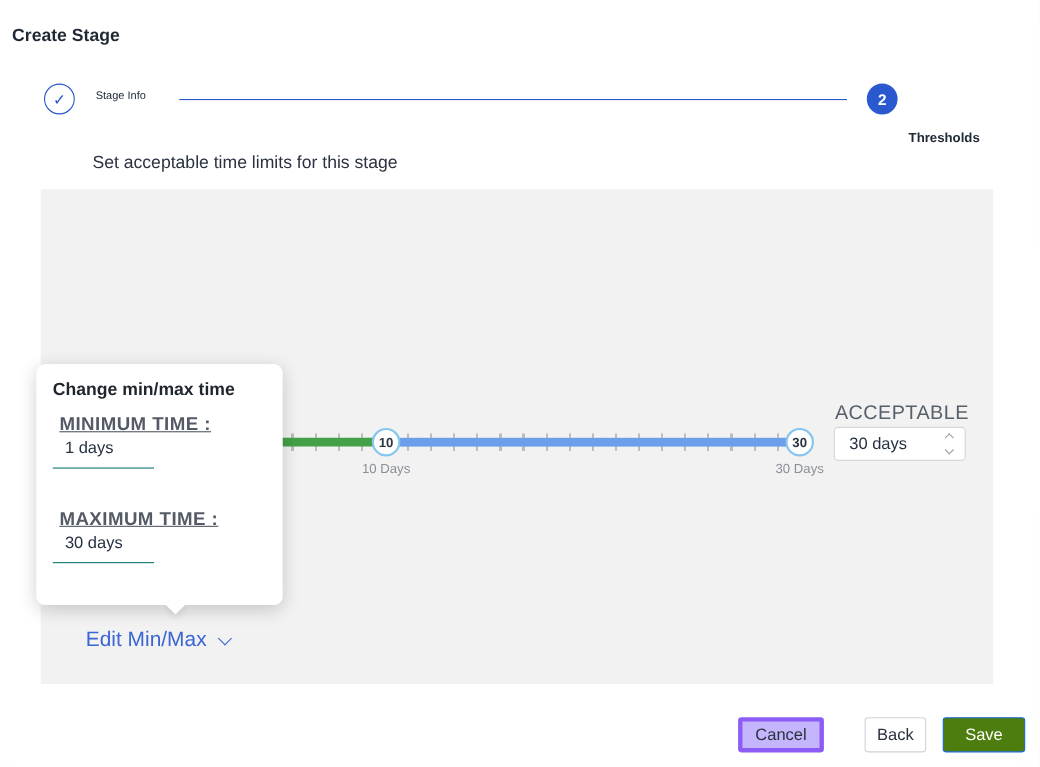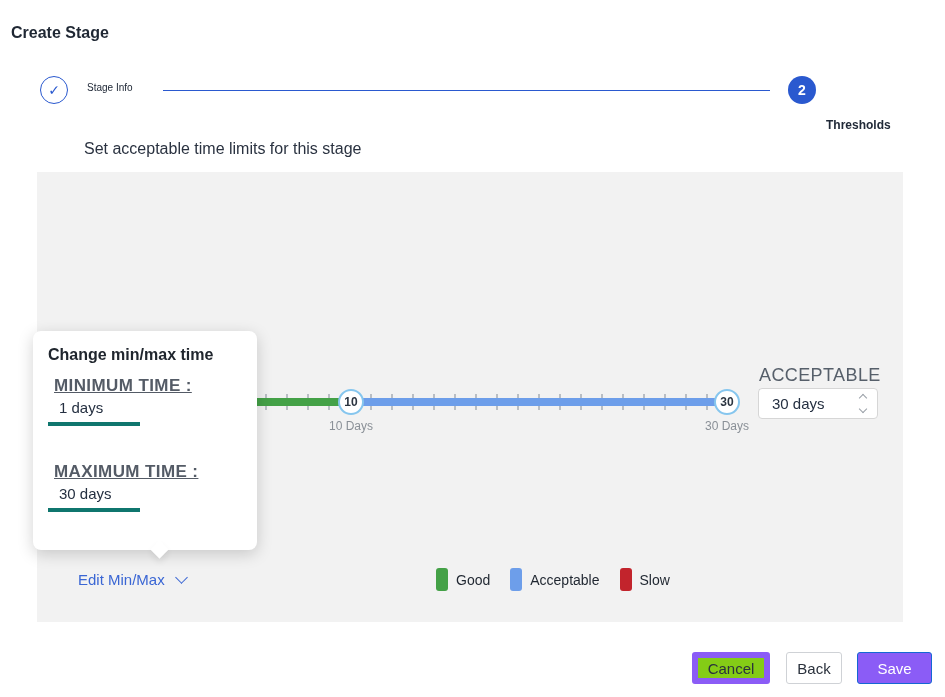--- a/index.html
+++ b/index.html
@@ -120,21 +120,21 @@
   }
   .spin-up, .spin-down {
     width: 6px; height: 6px;
     border-right: 1.4px solid #9aa0a8; border-bottom: 1.4px solid #9aa0a8;
   }
   .spin-up { transform: rotate(-135deg); }
   .spin-down { transform: rotate(45deg); }
   
   .edit-link {
     position: absolute; left: 41px; top: 399px;
-    font-size: 15px; color: #3a66d4; cursor: pointer;
+    font-size: 19px; color: #3a66d4; cursor: pointer;
     display: flex; align-items: center;
   }
   .edit-chev {
     display: inline-block; width: 9px; height: 9px;
     border-right: 1.6px solid #3a66d4; border-bottom: 1.6px solid #3a66d4;
     transform: rotate(45deg); margin-left: 12px; margin-top: -4px;
   }
   
   .legend {
     position: absolute; left: 399px; top: 396px;
@@ -167,35 +167,35 @@
   .popup-field-label {
     position: absolute; left: 21px;
     font-size: 17px; font-weight: 700; color: #545b66; letter-spacing: 0.4px; text-decoration: underline;
   }
   .popup-min-label { top: 45px; }
   .popup-max-label { top: 131px; }
   .popup-field-value {
     position: absolute; left: 15px;
     width: 92px; height: 27px;
     padding-left: 11px; font-size: 15px; color: #253041;
-    border-bottom: 4px solid #0f766e;
+    border-bottom: 1px solid #0f766e;
   }
   .popup-min-value { top: 68px; }
   .popup-max-value { top: 154px; }
   
   .btn {
     position: absolute; top: 652px; height: 32px;
     border-radius: 3px; font-size: 15px;
     display: flex; align-items: center; justify-content: center;
     cursor: pointer;
     font-family: "Liberation Sans", "DejaVu Sans", sans-serif;
   }
-  .btn-cancel { left: 692px; width: 78px; background: #84cc16; border: 6px solid #8b5cf6; color: #2a313c; }
+  .btn-cancel { left: 671px; width: 78px; background: #c4b5fd; border: 4px solid #8b5cf6; color: #2a313c; }
   .btn-back   { left: 786px; width: 56px; background: #ffffff; border: 1px solid #cfd2d6; color: #2a313c; }
-  .btn-save   { left: 857px; width: 75px; background: #8b5cf6; border: 1px solid #1468d3; color: #ffffff; }
+  .btn-save   { left: 857px; width: 75px; background: #4d7c0f; border: 1px solid #1468d3; color: #ffffff; }
 </style>
 </head>
 <body>
 
 <div class="page">
 
   <div class="page-title">Create Stage</div>
 
   <div class="step1-circle">
     <span>✓</span>
@@ -231,34 +231,20 @@
         <span class="spin-up"></span>
         <span class="spin-down"></span>
       </span>
     </div>
 
     <div class="edit-link">
       <span>Edit Min/Max</span>
       <span class="edit-chev"></span>
     </div>
 
-    <div class="legend">
-      <div class="legend-item">
-        <span class="swatch swatch-good"></span>
-        <span class="legend-text">Good</span>
-      </div>
-      <div class="legend-item">
-        <span class="swatch swatch-acceptable"></span>
-        <span class="legend-text">Acceptable</span>
-      </div>
-      <div class="legend-item">
-        <span class="swatch swatch-slow"></span>
-        <span class="legend-text">Slow</span>
-      </div>
-    </div>
   </div>
 
   <div class="popup">
     <div class="popup-title">Change min/max time</div>
     <div class="popup-field-label popup-min-label">MINIMUM TIME :</div>
     <div class="popup-field-value popup-min-value">1 days</div>
     <div class="popup-field-label popup-max-label">MAXIMUM TIME :</div>
     <div class="popup-field-value popup-max-value">30 days</div>
     <div class="popup-caret"></div>
   </div>

